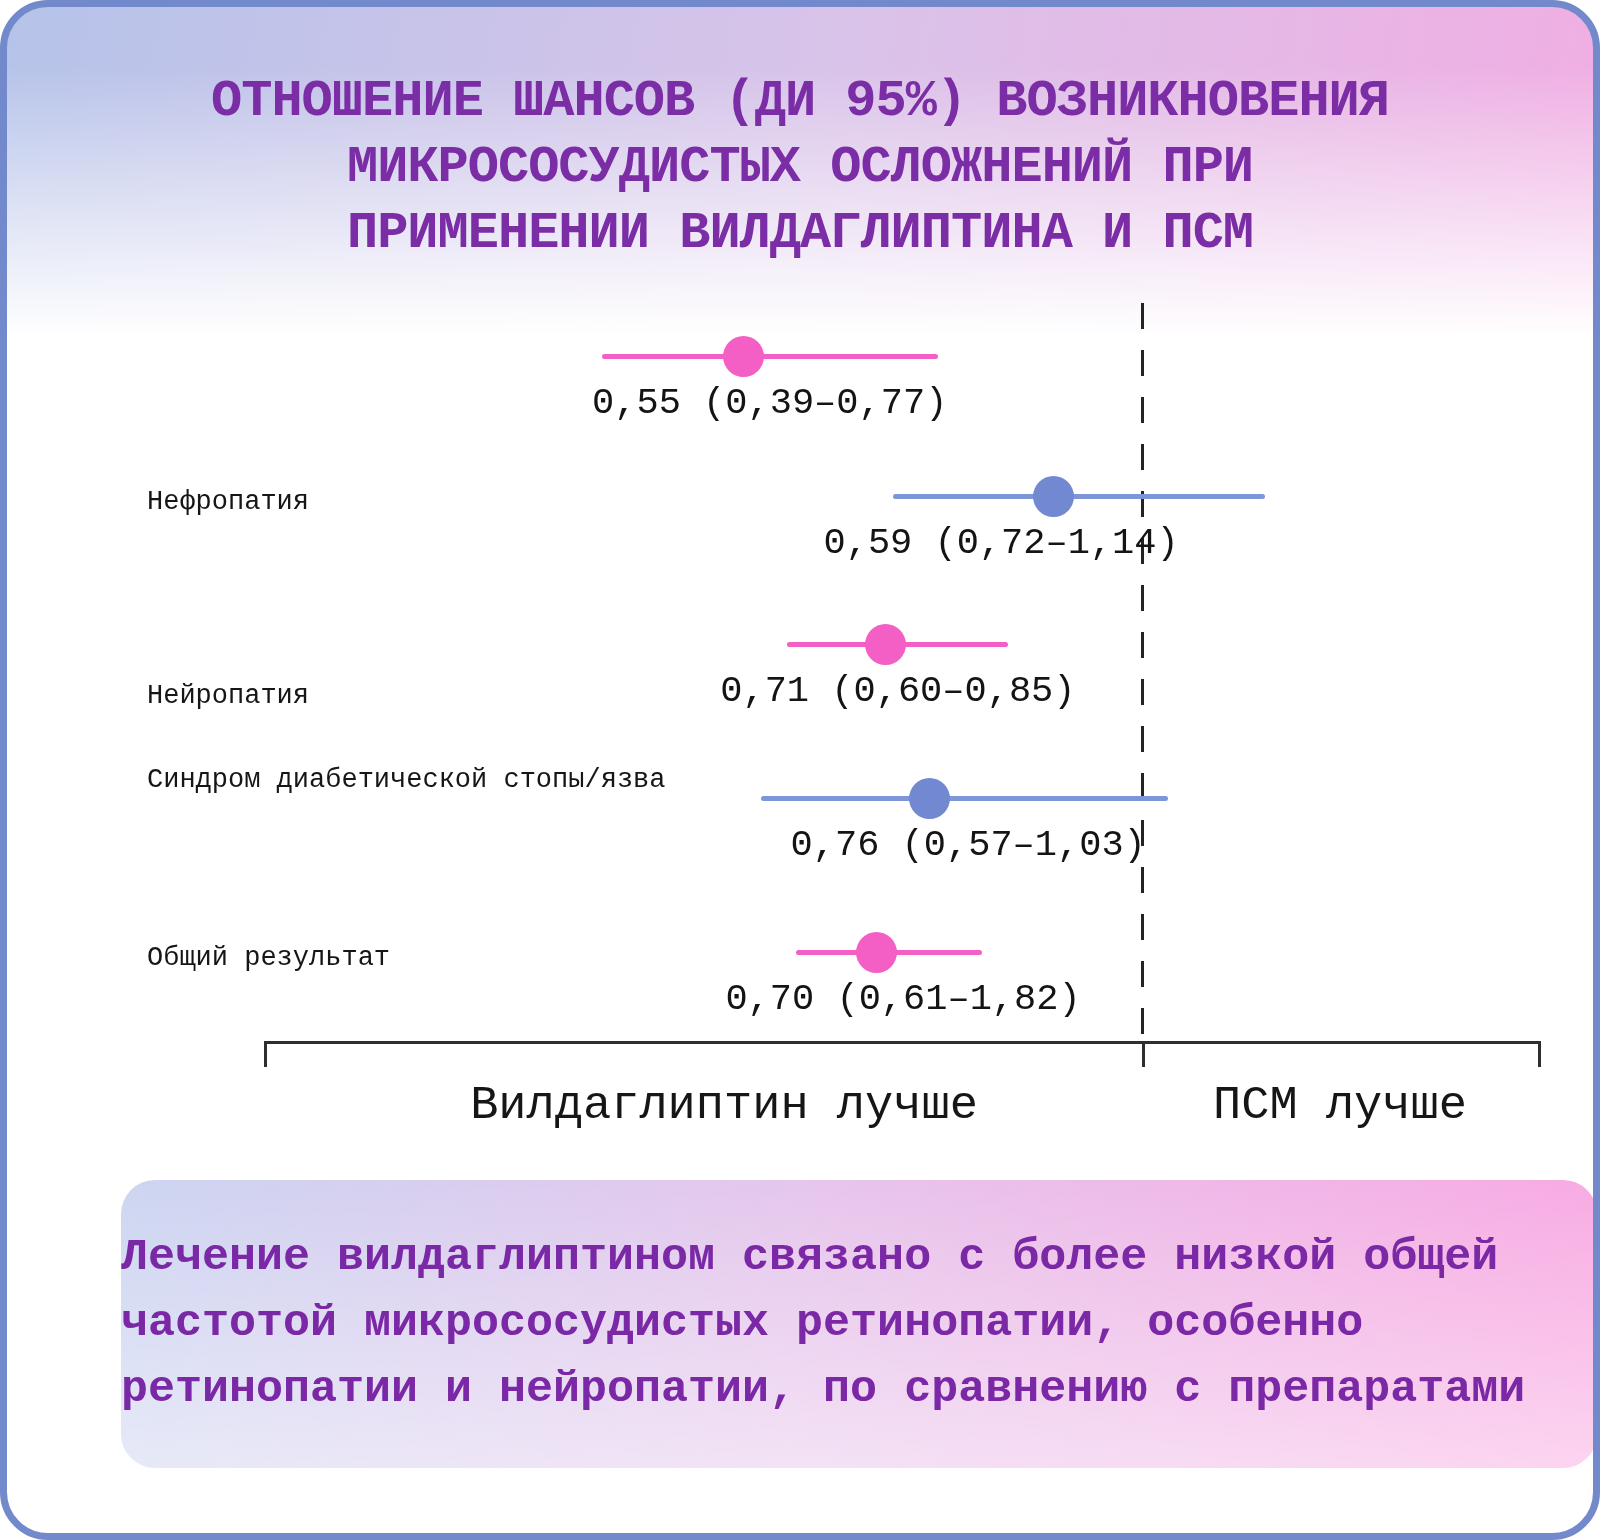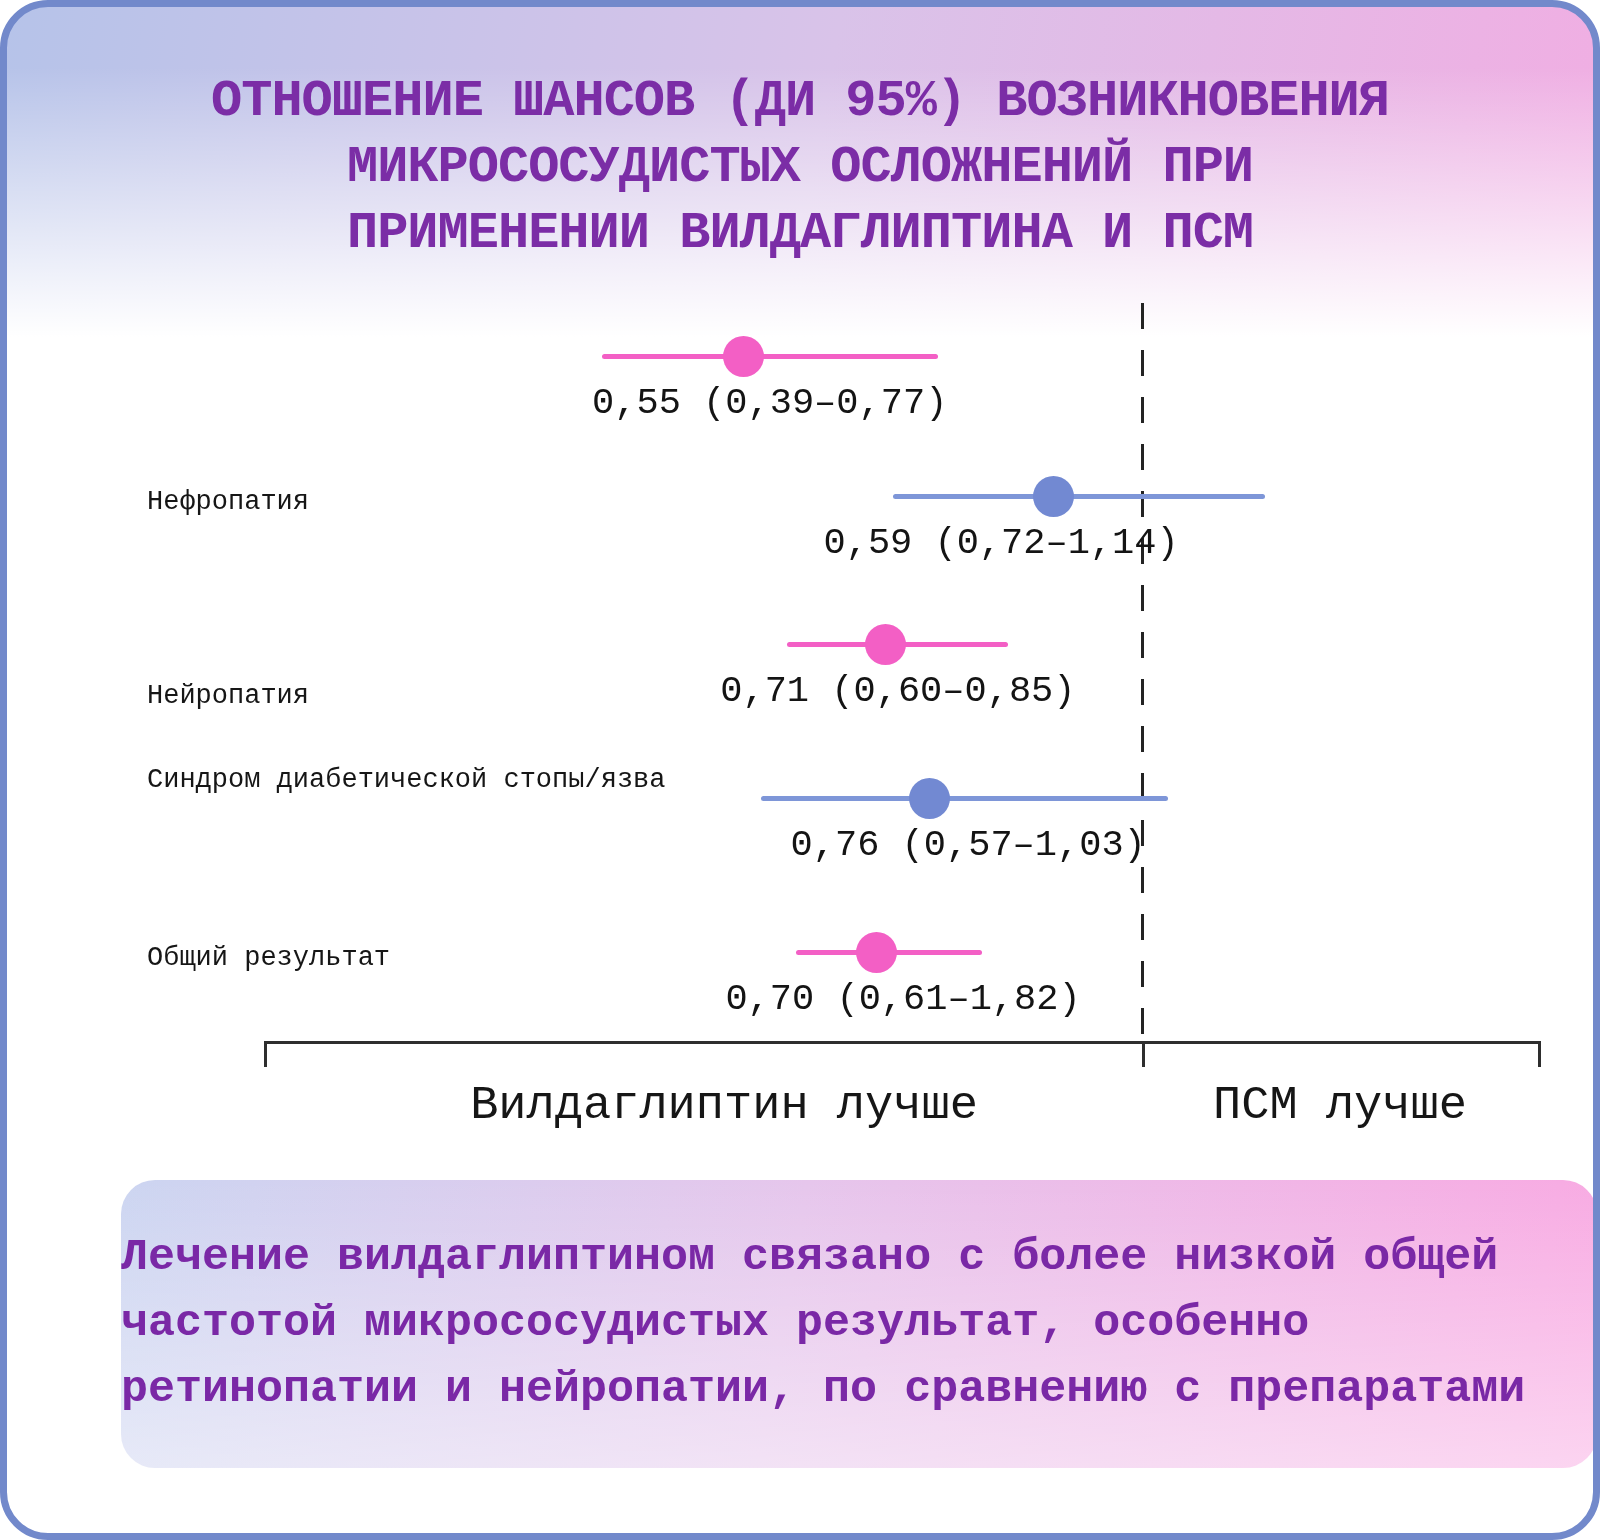--- a/index.html
+++ b/index.html
@@ -100,17 +100,17 @@
       <div class="value-label" style="left: 961.2px; top: 817px;">0,76 (0,57–1,03)</div>
       <div class="row-label" style="left: 140px; top: 742px;">Синдром диабетической стопы/язва</div>
       <div class="ci-line" style="left: 789.24px; top: 943px; width: 185.64px; background: rgb(243, 95, 197);"></div>
       <div class="ci-dot" style="left: 848.8px; top: 925px; background: rgb(243, 95, 197);"></div>
       <div class="value-label" style="left: 896.06px; top: 971px;">0,70 (0,61–1,82)</div>
       <div class="row-label" style="left: 140px; top: 920px;">Общий результат</div>
     </div>
 
   <div class="conclusion">
     <div>Лечение вилдаглиптином связано с более низкой общей</div>
-    <div>частотой микрососудистых результат, особенно</div>
+    <div>частотой микрососудистых ретинопатии, особенно</div>
     <div>ретинопатии и нейропатии, по сравнению с препаратами</div>
   </div>
 
 </div>
 
 </body></html>

